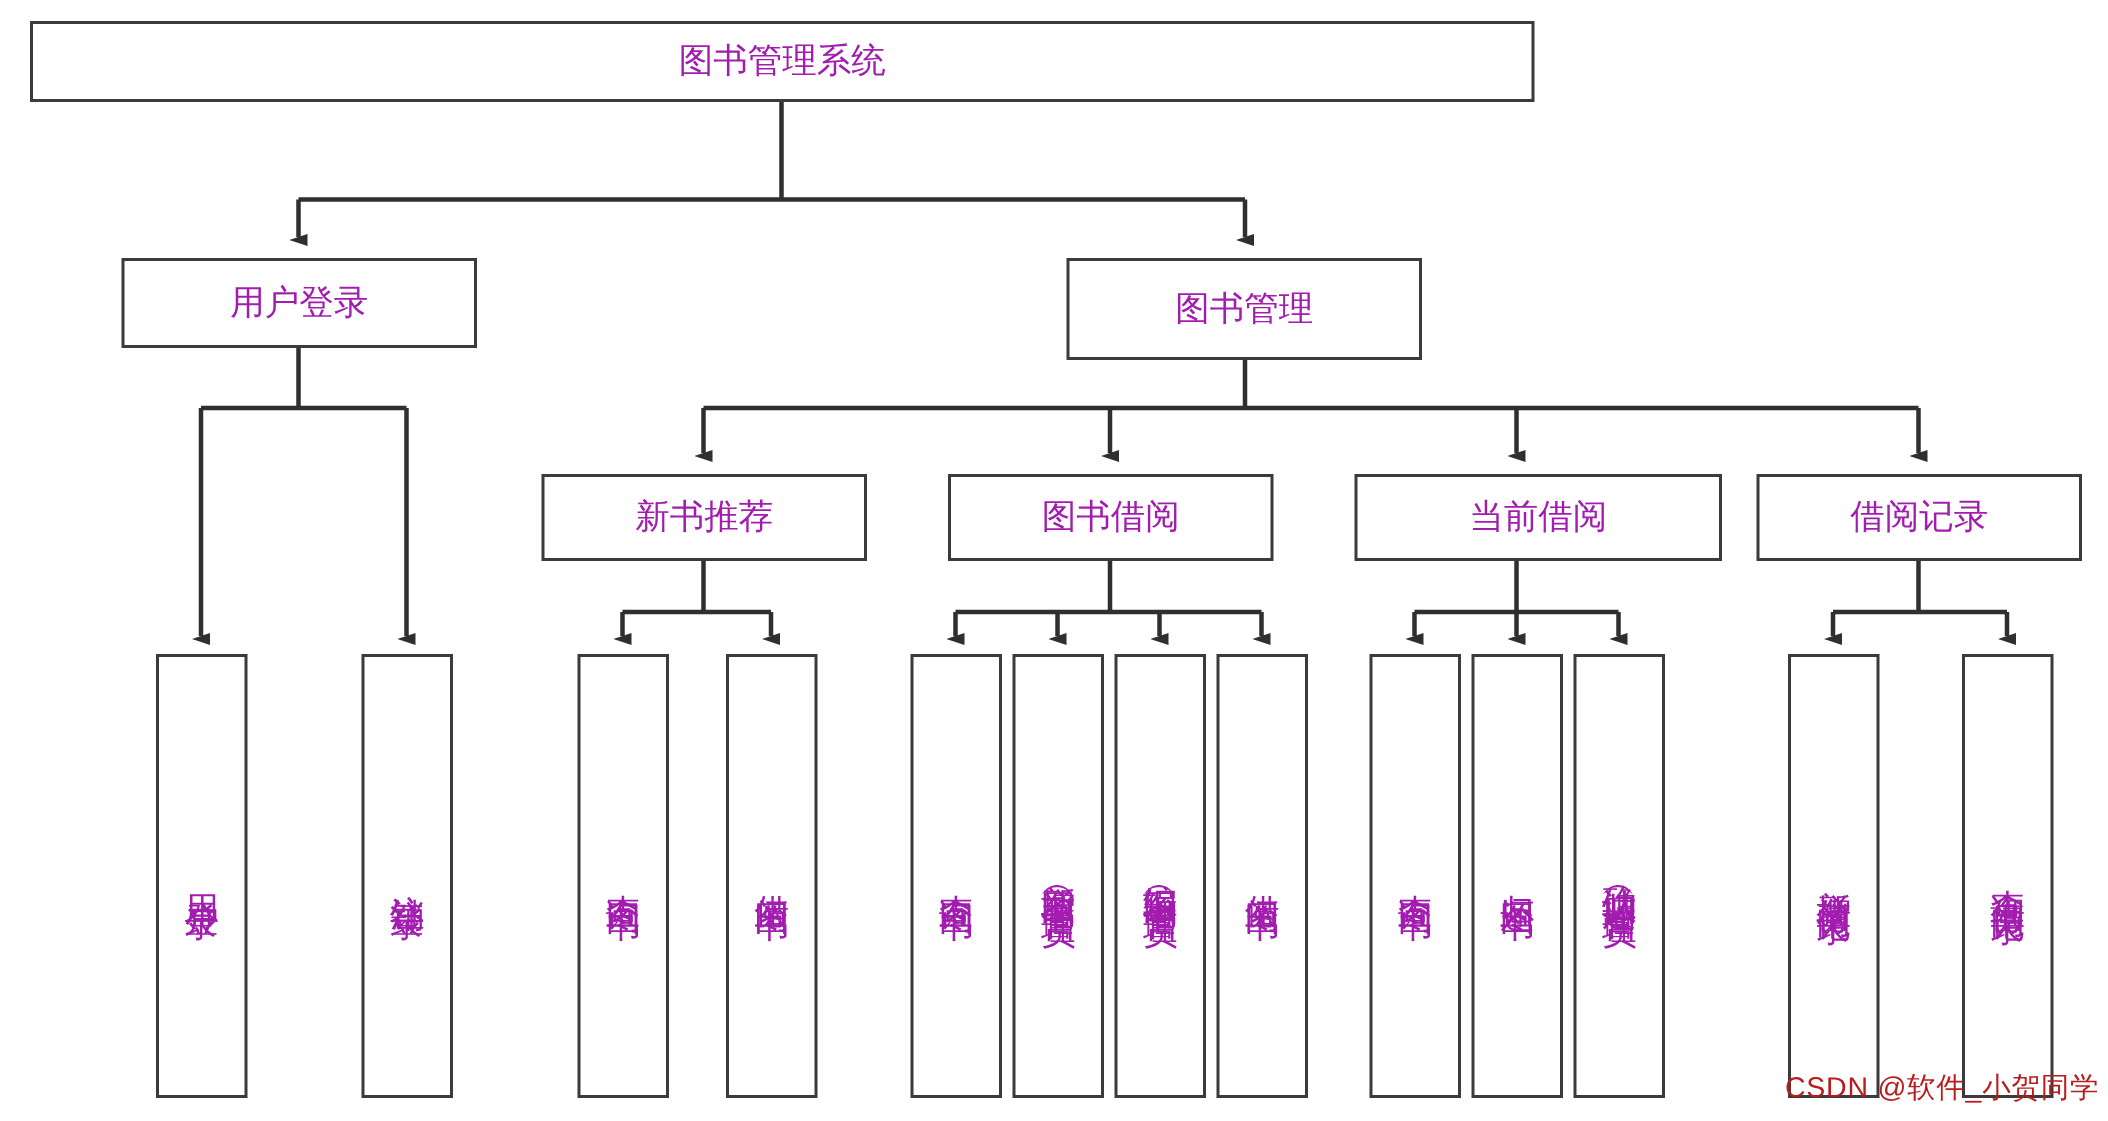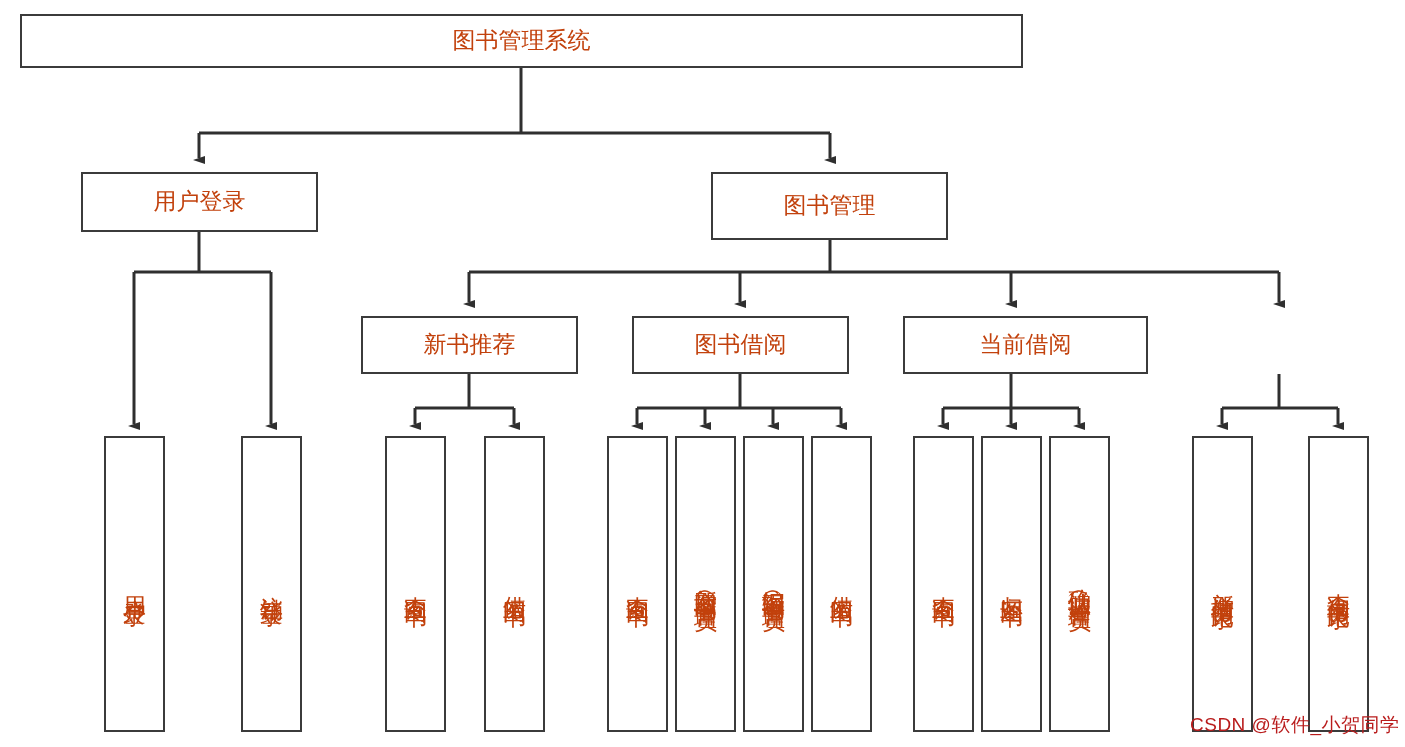--- a/index.html
+++ b/index.html
@@ -27,21 +27,21 @@
     height: 747px;
   }
   .node {
     position: absolute;
     box-sizing: border-box;
     background: #ffffff;
     border: 2px solid #3b3b3b;
     display: flex;
     align-items: center;
     justify-content: center;
-    color: #c2410c;
+    color: #a21caf;
     text-align: center;
     line-height: 1.18;
   }
   .node.horizontal {
     font-size: 23px;
   }
   .node.vertical {
     font-size: 23px;
   }
   .node.vertical .node-label {
@@ -132,20 +132,23 @@
 
   <div class="node horizontal" style="left:361px; top:316px; width:217px; height:58px;">
     <span class="node-label">新书推荐</span>
   </div>
   <div class="node horizontal" style="left:632px; top:316px; width:217px; height:58px;">
     <span class="node-label">图书借阅</span>
   </div>
   <div class="node horizontal" style="left:903px; top:316px; width:245px; height:58px;">
     <span class="node-label">当前借阅</span>
   </div>
+  <div class="node horizontal" style="left:1171px; top:316px; width:217px; height:58px;">
+    <span class="node-label">借阅记录</span>
+  </div>
 
   <div class="node vertical" style="left:104px; top:436px; width:61px; height:296px;">
     <span class="node-label">用户登录</span>
   </div>
   <div class="node vertical" style="left:241px; top:436px; width:61px; height:296px;">
     <span class="node-label">注销登录</span>
   </div>
 
   <div class="node vertical" style="left:385px; top:436px; width:61px; height:296px;">
     <span class="node-label">查询图书</span>

